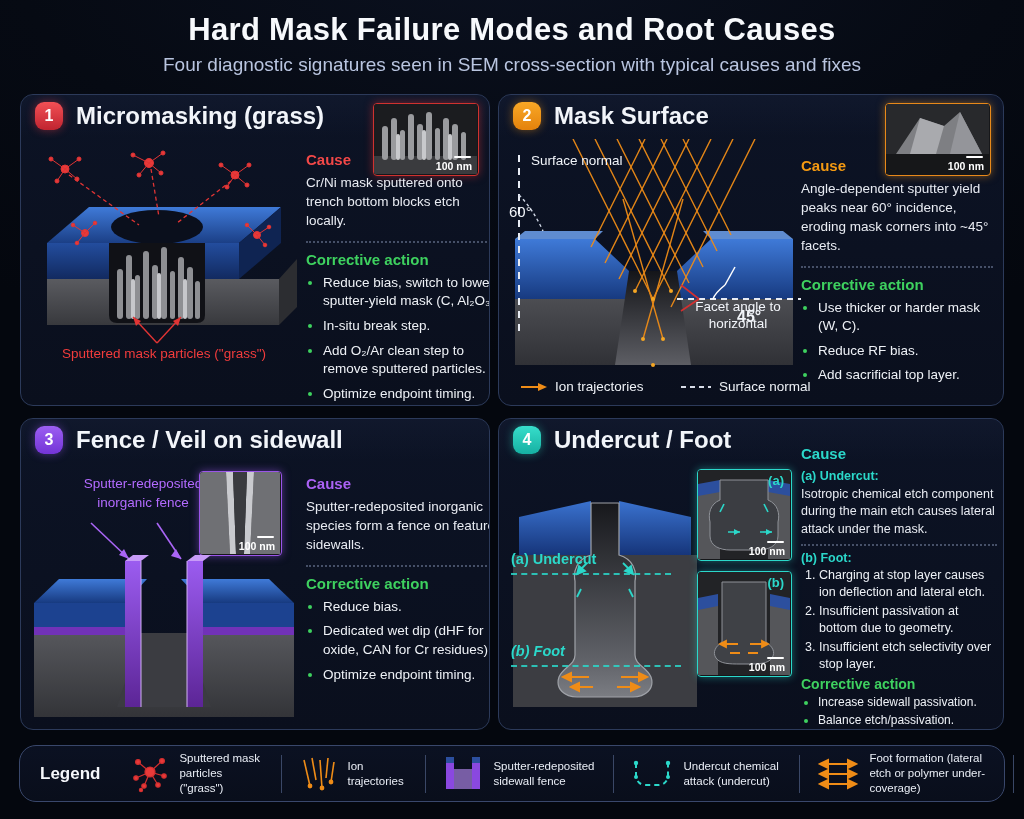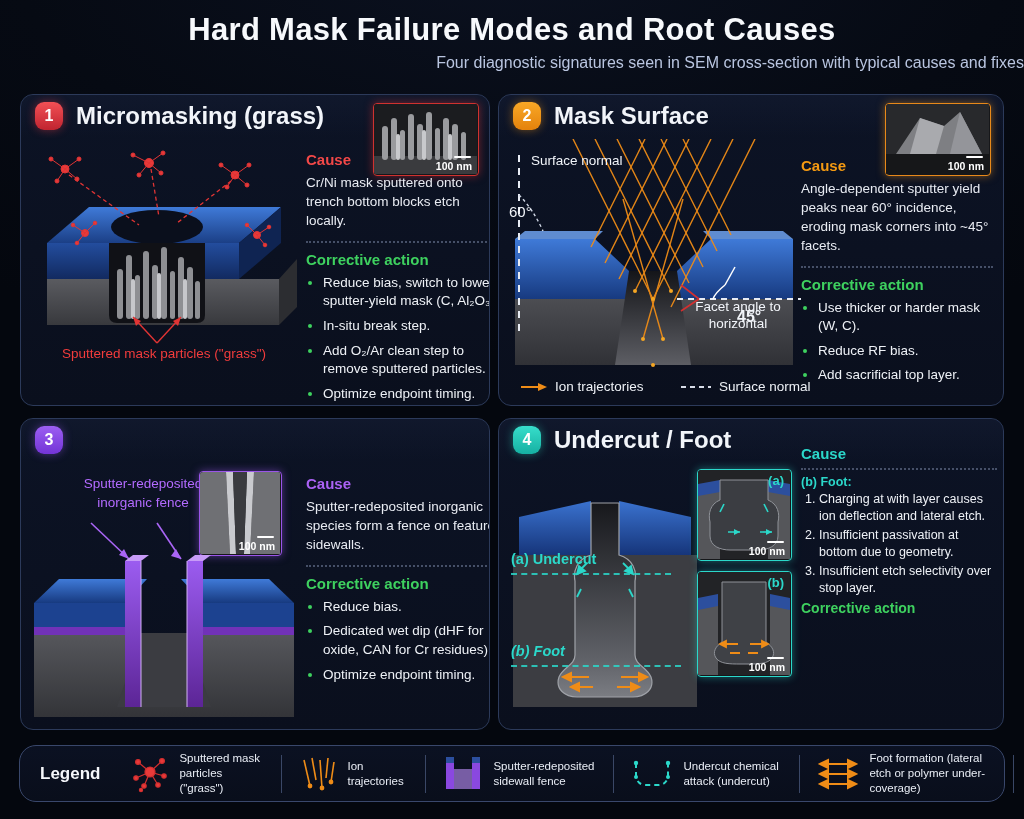--- a/index.html
+++ b/index.html
@@ -2,22 +2,22 @@
 <html><head>
 <meta charset="utf-8">
 <style>
   * { box-sizing: border-box; margin: 0; padding: 0; }
   html,body { width:1024px; height:819px; background:#04070e; font-family:"Liberation Sans",sans-serif; overflow:hidden; }
   .page { position:absolute; width:1024px; height:819px; left:0; top:0;
           background: radial-gradient(ellipse 900px 400px at 50% -5%, #0b1120 0%, #060a13 55%, #04070e 100%); color:#e9edf5; }
 
   .title { position:absolute; left:0; top:12px; width:100%; text-align:center;
            font-size:31px; font-weight:bold; color:#f7f9fc; letter-spacing:.3px; }
-  .subtitle { position:absolute; left:0; top:54px; width:100%; text-align:right;
-           font-size:16px; color:#b9c5e0; }
+  .subtitle { position:absolute; left:0; top:54px; width:100%; text-align:center;
+           font-size:19px; color:#b9c5e0; }
 
   .panel { position:absolute; background:linear-gradient(180deg,#0c1325 0%,#0a0f1d 100%);
            border:1px solid #2c3a5a; border-radius:13px; overflow:hidden; }
   .p1 { left:20px;  top:94px;  width:470px; height:312px; }
   .p2 { left:498px; top:94px;  width:506px; height:312px; }
   .p3 { left:20px;  top:418px; width:470px; height:312px; }
   .p4 { left:498px; top:418px; width:506px; height:312px; }
 
   .phead { position:absolute; left:0; top:0; width:100%; height:42px; display:flex; align-items:center; gap:13px;
            padding:0 14px; background:linear-gradient(180deg,rgba(20,28,50,.55),rgba(10,15,29,0)); }
@@ -344,20 +344,21 @@
         <li>Use thicker or harder mask (W, C).</li>
         <li>Reduce RF bias.</li>
         <li>Add sacrificial top layer.</li>
       </ul>
     </div>
   </div>
 
   <div class="panel p3">
     <div class="phead">
       <div class="badge purple">3</div>
+      <div class="ptitle">Fence / Veil on sidewall</div>
     </div>
 
     <div class="ill-label-purple" style="left:42px; top:56px; width:160px;">Sputter-redeposited inorganic fence</div>
 
     <div class="sem purple-b" style="left:178px; top:52px; width:83px; height:85px;">
       <svg width="80" height="82" viewBox="0 0 80 82">
         <rect width="80" height="82" fill="#1d1e21"></rect>
         <polygon points="0,0 26,0 30,82 0,82" fill="#6f7074"></polygon>
         <polygon points="80,0 54,0 50,82 80,82" fill="#6f7074"></polygon>
         <polygon points="26,0 30,82 36,82 33,0" fill="#c9cace"></polygon>
@@ -524,28 +525,37 @@
             <line x1="50" y1="81" x2="60" y2="81"></line>
         </g>
       </svg>
       <div class="inset-tag">(b)</div>
       <div class="scale-bar"></div>
       <div class="scale">100 nm</div>
     </div>
 
     <div class="col" style="left:302px; top:26px; width:196px;">
       <div class="cause-h teal">Cause</div>
+      <div class="txt" style="font-size:12.5px;">
+        <span style="color:#2bd8ca; font-weight:bold;">(a) Undercut:</span><br>
+        <span>Isotropic chemical etch component during the main etch causes lateral attack under the mask.</span>
+      </div>
       <div class="sep" style="margin:6px 0 5px;"></div>
       <div style="color:#2bd8ca; font-weight:bold; font-size:12.5px; margin-bottom:2px;">(b) Foot:</div>
       <ol class="nums">
-        <li>Charging at with layer causes ion deflection and lateral etch.</li>
+        <li>Charging at stop layer causes ion deflection and lateral etch.</li>
         <li>Insufficient passivation at bottom due to geometry.</li>
         <li>Insufficient etch selectivity over stop layer.</li>
       </ol>
       <div class="ca-h" style="font-size:14px; margin:4px 0 3px;">Corrective action</div>
+      <ul class="bullets small">
+        <li>Increase sidewall passivation.</li>
+        <li>Balance etch/passivation.</li>
+
+      </ul>
     </div>
   </div>
 
   <div class="legendbar">
     <div class="legend-title">Legend</div>
 
     <div class="litem">
       <svg width="40" height="40" viewBox="0 0 40 40">
         <g stroke="#d42f2f" stroke-width="1.2" fill="#e83a3a">
           <line x1="20" y1="18" x2="8" y2="8"></line>

